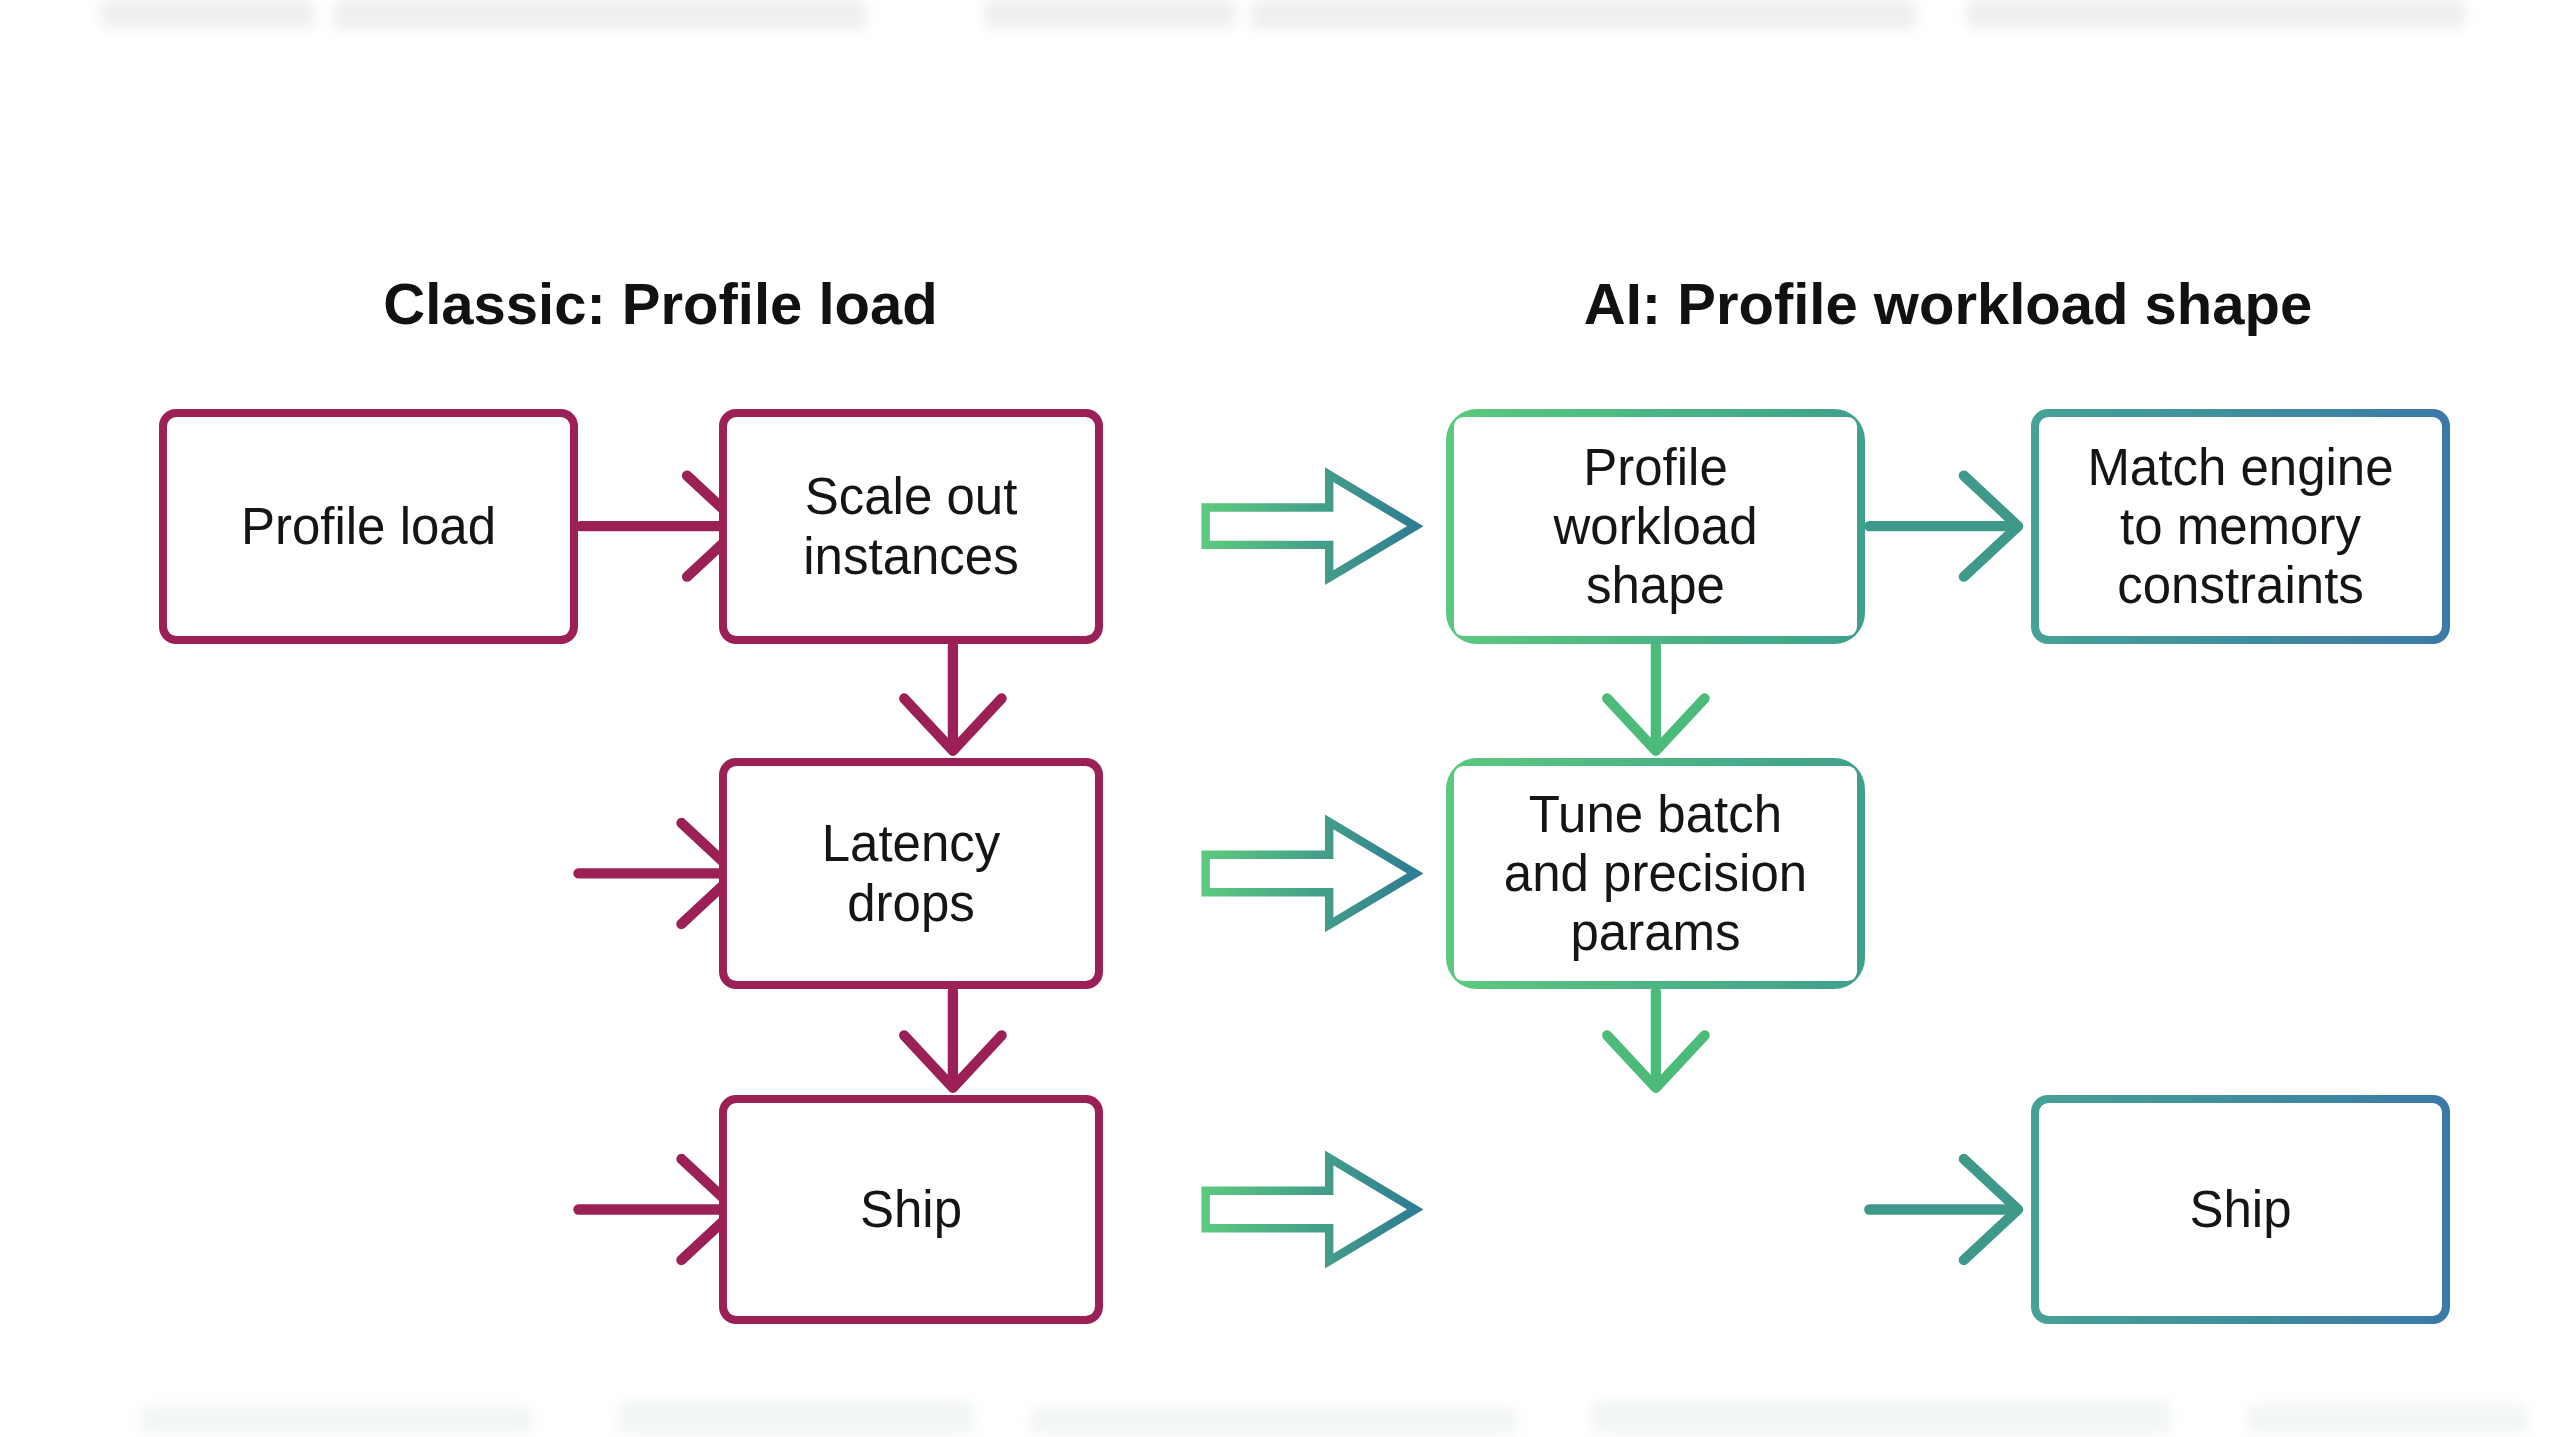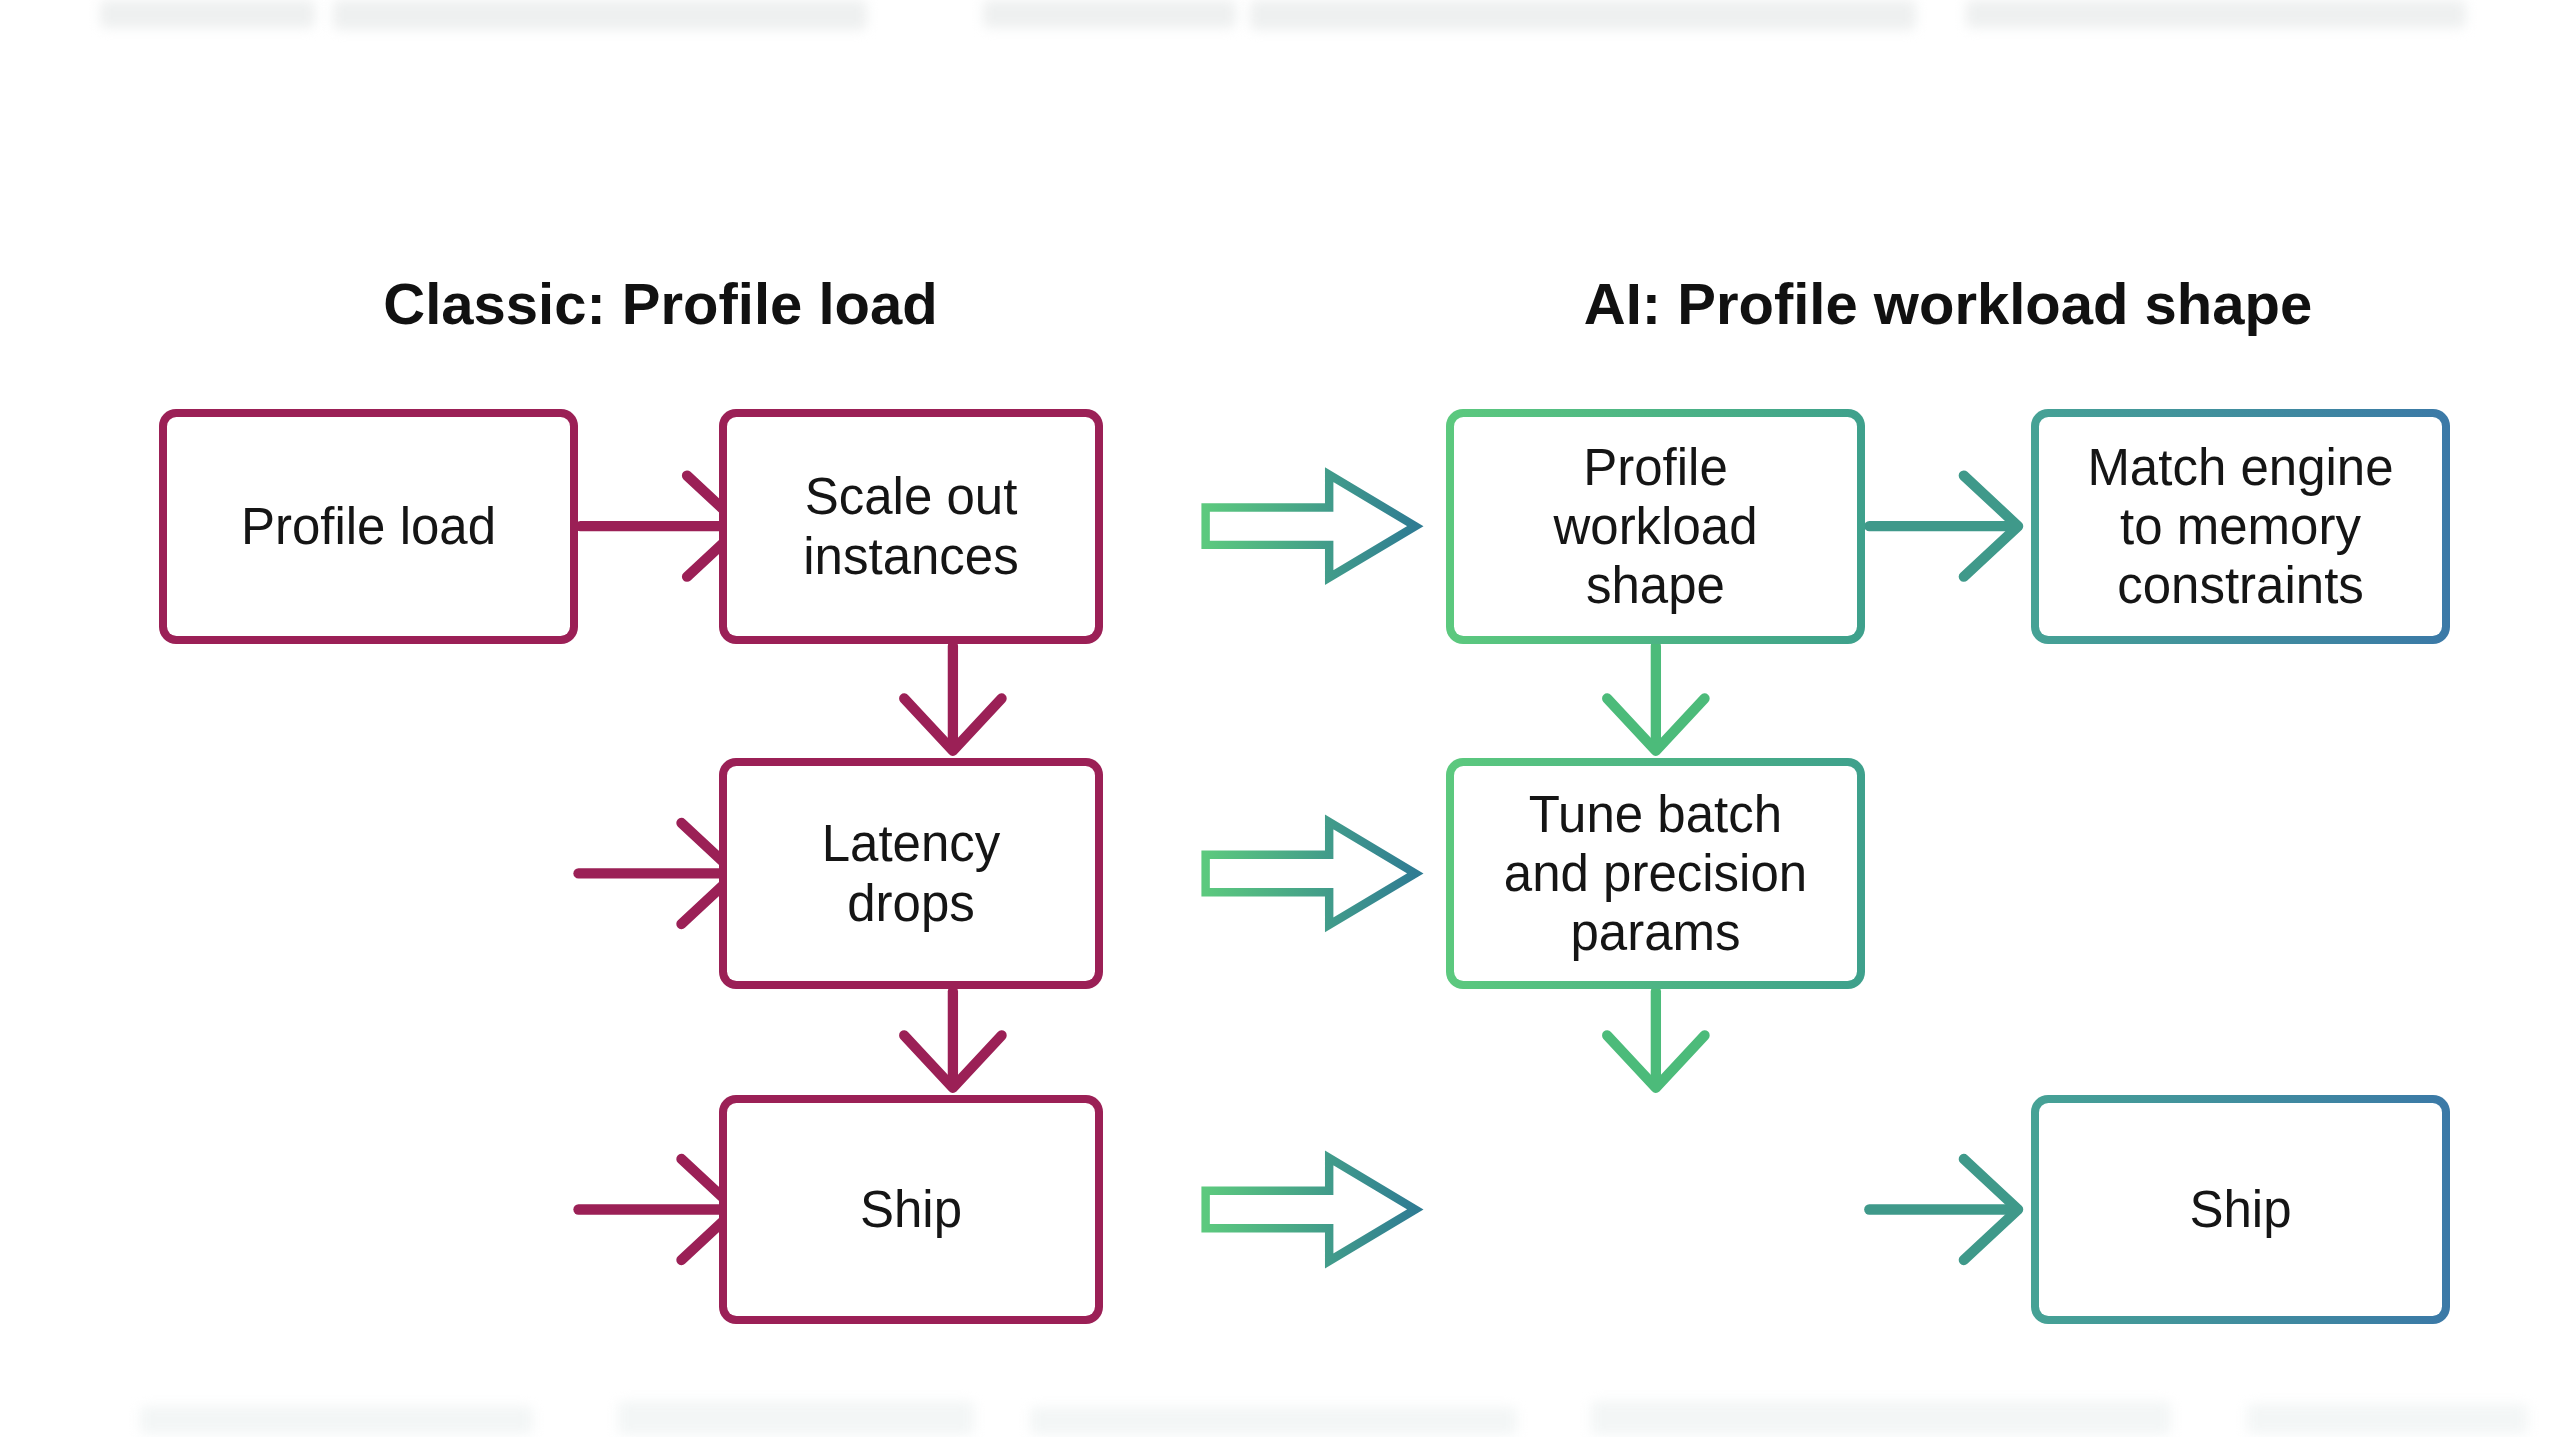--- a/index.html
+++ b/index.html
@@ -39,21 +39,21 @@
     display:flex; align-items:center; justify-content:center;
     text-align:center;
   }
   .box-label {
     font-size:51px; font-weight:500; color:#151515;
     line-height:1.16; white-space:pre-line;
     padding:0 13px;
   }
 
   .border-crimson    { background:#9B2056; }
-  .border-green-teal { background:linear-gradient(90deg,#5CC97E,#3EA08C); }
+  .border-green-teal { background:linear-gradient(90deg,#5CC97E,#3EA08C);border-radius:31px; }
   .border-teal-blue  { background:linear-gradient(90deg,#46A295,#3B79A7); }
 
   
   .colA { left:159px;  width:419px; }
   .colB { left:719px;  width:384px; }
   .colC { left:1446px; width:419px; }
   .colD { left:2031px; width:419px; }
   .row1 { top:409px;  height:235px; }
   .row2 { top:758px;  height:231px; }
   .row3 { top:1095px; height:229px; }

